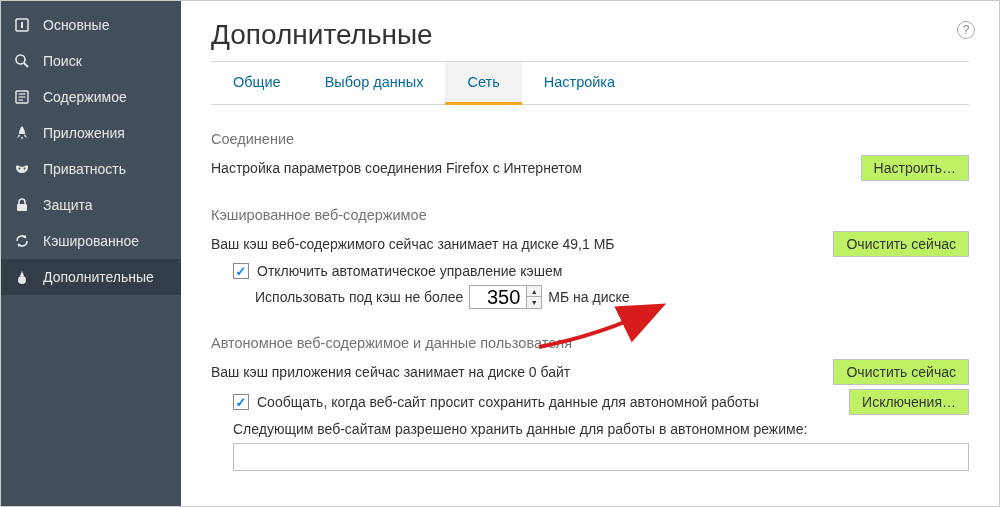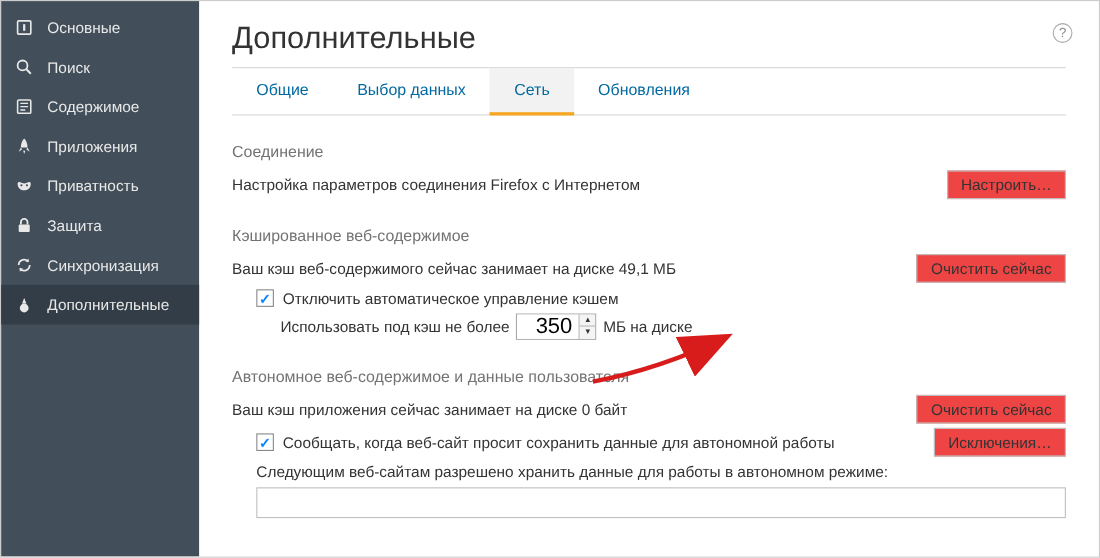--- a/index.html
+++ b/index.html
@@ -14,21 +14,21 @@
   .page-title { font-size: 28px; font-weight: 400; color: #333; margin-bottom: 6px; }
   .help-icon { position: absolute; top: 20px; right: 24px; width: 18px; height: 18px; border: 1px solid #aaa; border-radius: 50%; display: flex; align-items: center; justify-content: center; font-size: 12px; color: #888; cursor: pointer; }
   .hr { border-top: 1px solid #d7d7d7; margin: 10px 0 0 0; }
   .tabs { display: flex; border-bottom: 1px solid #d7d7d7; margin-top: 0; }
   .tab { padding: 12px 22px; cursor: pointer; color: #0369a1; font-size: 14.5px; background: transparent; }
   .tab.active { background: #f2f2f2; border-bottom: 3px solid #f5a623; margin-bottom: -1px; }
   .section { margin-top: 26px; }
   .section-title { font-weight: 400; color: #737373; margin-bottom: 8px; font-size: 14.5px; }
   .row { display: flex; align-items: center; justify-content: space-between; margin-bottom: 6px; gap: 29px; }
   .row-text { color: #333; flex: 1; }
-  .btn { border: 1px solid #bfbfbf; background: #ef4444; padding: 4px 12px; font-size: 14px; cursor: pointer; color: #333; min-width: 90px; }
+  .btn { border: 1px solid #bfbfbf; background: #bef264; padding: 4px 12px; font-size: 14px; cursor: pointer; color: #333; min-width: 90px; }
   .checkbox-row { display: flex; align-items: center; margin-left: 22px; margin-top: 4px; margin-bottom: 4px; }
   .checkbox-row.no-indent { }
   .checkbox { width: 16px; height: 16px; border: 1px solid #888; margin-right: 8px; display: inline-flex; align-items: center; justify-content: center; cursor: pointer; background: #fff; }
   .checkbox.checked::after { content: "✓"; color: #0a84ff; font-size: 13px; font-weight: bold; line-height: 1; }
   .cache-limit-row { display: flex; align-items: center; margin-left: 44px; margin-top: 6px; }
   .spinner { display: inline-flex; align-items: stretch; margin: 0 6px; border: 1px solid #aaa; height: 24px; }
   .spinner input { width: 56px; border: none; text-align: right; padding-right: 6px; font-size: 20px; outline: none; }
   .spin-btns { display: flex; flex-direction: column; border-left: 1px solid #aaa; }
   .spin-btn { width: 14px; height: 11.5px; font-size: 7px; display: flex; align-items: center; justify-content: center; cursor: pointer; background: #f4f4f4; }
   .spin-btn:first-child { border-bottom: 1px solid #aaa; }
@@ -97,21 +97,21 @@
         </span>
       <span>Защита</span>
     </div>
     <div class="sidebar-item">
       <span class="icon">
           <svg viewBox="0 0 16 16">
             <path d="M3 8 a5 5 0 0 1 9 -3 M13 8 a5 5 0 0 1 -9 3" fill="none" stroke="#e8e8e8" stroke-width="1.6"></path>
             <path d="M12 2 L12 5 L9 5 Z M4 14 L4 11 L7 11 Z" fill="#e8e8e8"></path>
           </svg>
         </span>
-      <span>Синхронизация</span>
+      <span>Кэшированное</span>
     </div>
     <div class="sidebar-item active">
       <span class="icon">
           <svg viewBox="0 0 16 16">
             <circle cx="8" cy="11" r="4" fill="#e8e8e8"></circle>
             <path d="M6 7 L8 2 L10 7 Z" fill="#e8e8e8"></path>
           </svg>
         </span>
       <span>Дополнительные</span>
     </div>
@@ -119,21 +119,21 @@
 
   <div class="main">
     <div class="help-icon">?</div>
     <h1 class="page-title">Дополнительные</h1>
     <div class="hr"></div>
 
     <div class="tabs">
       <div class="tab">Общие</div>
       <div class="tab">Выбор данных</div>
       <div class="tab active">Сеть</div>
-      <div class="tab">Обновления</div>
+      <div class="tab">Настройка</div>
     </div>
 
     <div class="section">
       <div class="section-title">Соединение</div>
       <div class="row">
         <div class="row-text">Настройка параметров соединения Firefox с Интернетом</div>
         <button class="btn">Настроить…</button>
       </div>
     </div>
 

